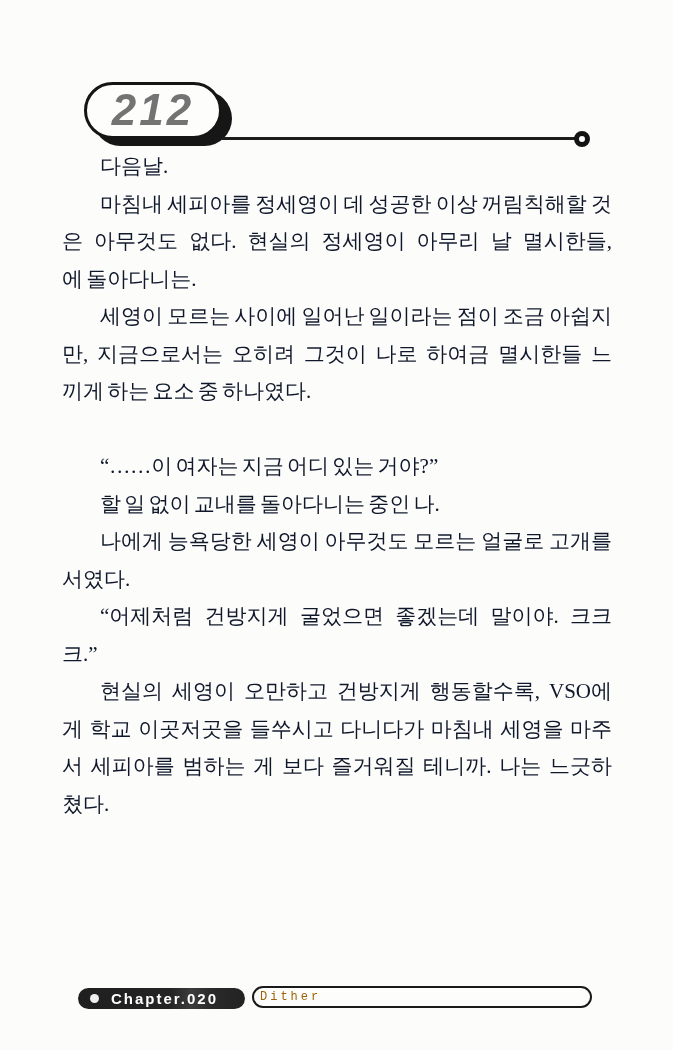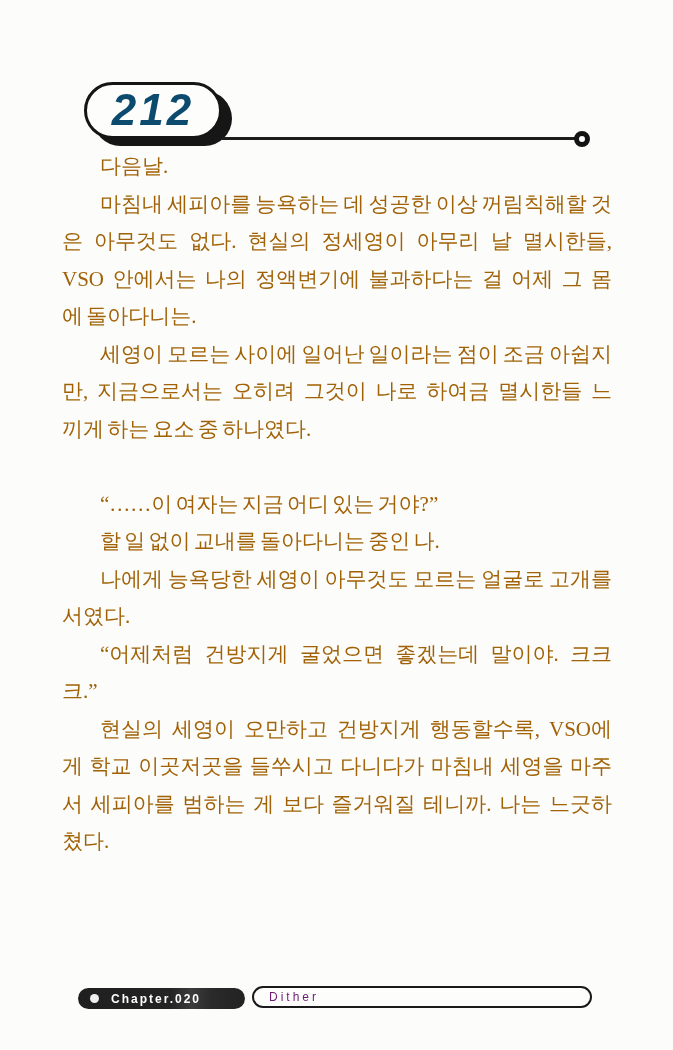--- a/index.html
+++ b/index.html
@@ -32,21 +32,21 @@
     border: 3px solid #151515;
     border-radius: 29px;
     display: flex; align-items: center; justify-content: center;
   }
   .pill span {
     font-family: "Liberation Sans", "DejaVu Sans", sans-serif;
     font-size: 44px;
     font-weight: 700;
     font-style: italic;
     letter-spacing: 3px;
-    color: #0c4a6e;
+    color: #737373;
     transform: translateY(-1px);
   }
   .header-line {
     position: absolute;
     left: 222px; top: 137px;
     width: 356px; height: 3px;
     background: #1c1c1c;
   }
   .header-ring {
     position: absolute;
@@ -55,21 +55,21 @@
     border: 5px solid #141414;
     border-radius: 50%;
     background: #ffffff;
   }
 
   
   .body-text {
     position: absolute;
     left: 62px; top: 148px;
     width: 550px;
-    color: #a16207;
+    color: #0f172a;
   }
   .bline {
     height: 37.5px;
     line-height: 37.5px;
     font-size: 21px;
     overflow: hidden;
     word-spacing: -2px;
     text-align: justify;
     text-align-last: justify;
     white-space: nowrap;
@@ -92,65 +92,64 @@
   }
   .chapter-dot {
     width: 9px; height: 9px;
     border-radius: 50%;
     background: #efefef;
     margin-left: 12px;
     flex: 0 0 auto;
   }
   .chapter-text {
     font-family: "Liberation Sans", "DejaVu Sans", sans-serif;
-    font-size: 12px;
+    font-size: 15px;
     font-weight: 700;
     letter-spacing: 2px;
     color: #ffffff;
     margin-left: 12px;
     transform: translateY(-0.5px);
   }
   .title-pill {
     position: absolute;
     left: 252px; top: 986px;
     width: 340px; height: 22px;
     border-radius: 12px;
     background: #fdfdfc;
     border: 2px solid #1a1a1a;
     display: flex; align-items: center;
   }
   .title-text {
-    font-family: Liberation Sans, sans-serif;
+    font-family: Liberation Mono, monospace;
     font-size: 12px;
     font-weight: 400;
     letter-spacing: 3px;
-    color: #701a75;
-    margin-left: 15px;
+    color: #a16207;
+    margin-left: 6px;
     transform: translateY(-0.5px);
   }
 </style>
 </head>
 <body>
 
 <div class="page">
 
   <div>
     <div class="pill-shadow"></div>
     <div class="pill">
       <span>212</span>
     </div>
     <div class="header-line"></div>
     <div class="header-ring"></div>
   </div>
 
   <div class="body-text">
       <div class="bline indent last">다음날.</div>
-      <div class="bline indent">마침내 세피아를 능욕하는 데 성공한 이상 꺼림칙해할 것</div>
+      <div class="bline indent">마침내 세피아를 정세영이 데 성공한 이상 꺼림칙해할 것</div>
       <div class="bline">은 아무것도 없다. 현실의 정세영이 아무리 날 멸시한들,</div>
-      <div class="bline">VSO 안에서는 나의 정액변기에 불과하다는 걸 어제 그 몸</div>
       <div class="bline last">에 돌아다니는.</div>
       <div class="bline indent">세영이 모르는 사이에 일어난 일이라는 점이 조금 아쉽지</div>
       <div class="bline">만, 지금으로서는 오히려 그것이 나로 하여금 멸시한들 느</div>
       <div class="bline last">끼게 하는 요소 중 하나였다.</div>
       <div class="bline last blank"></div>
       <div class="bline indent last">“……이 여자는 지금 어디 있는 거야?”</div>
       <div class="bline indent last">할 일 없이 교내를 돌아다니는 중인 나.</div>
       <div class="bline indent">나에게 능욕당한 세영이 아무것도 모르는 얼굴로 고개를</div>
       <div class="bline last">서였다.</div>
       <div class="bline indent">“어제처럼 건방지게 굴었으면 좋겠는데 말이야. 크크</div>

